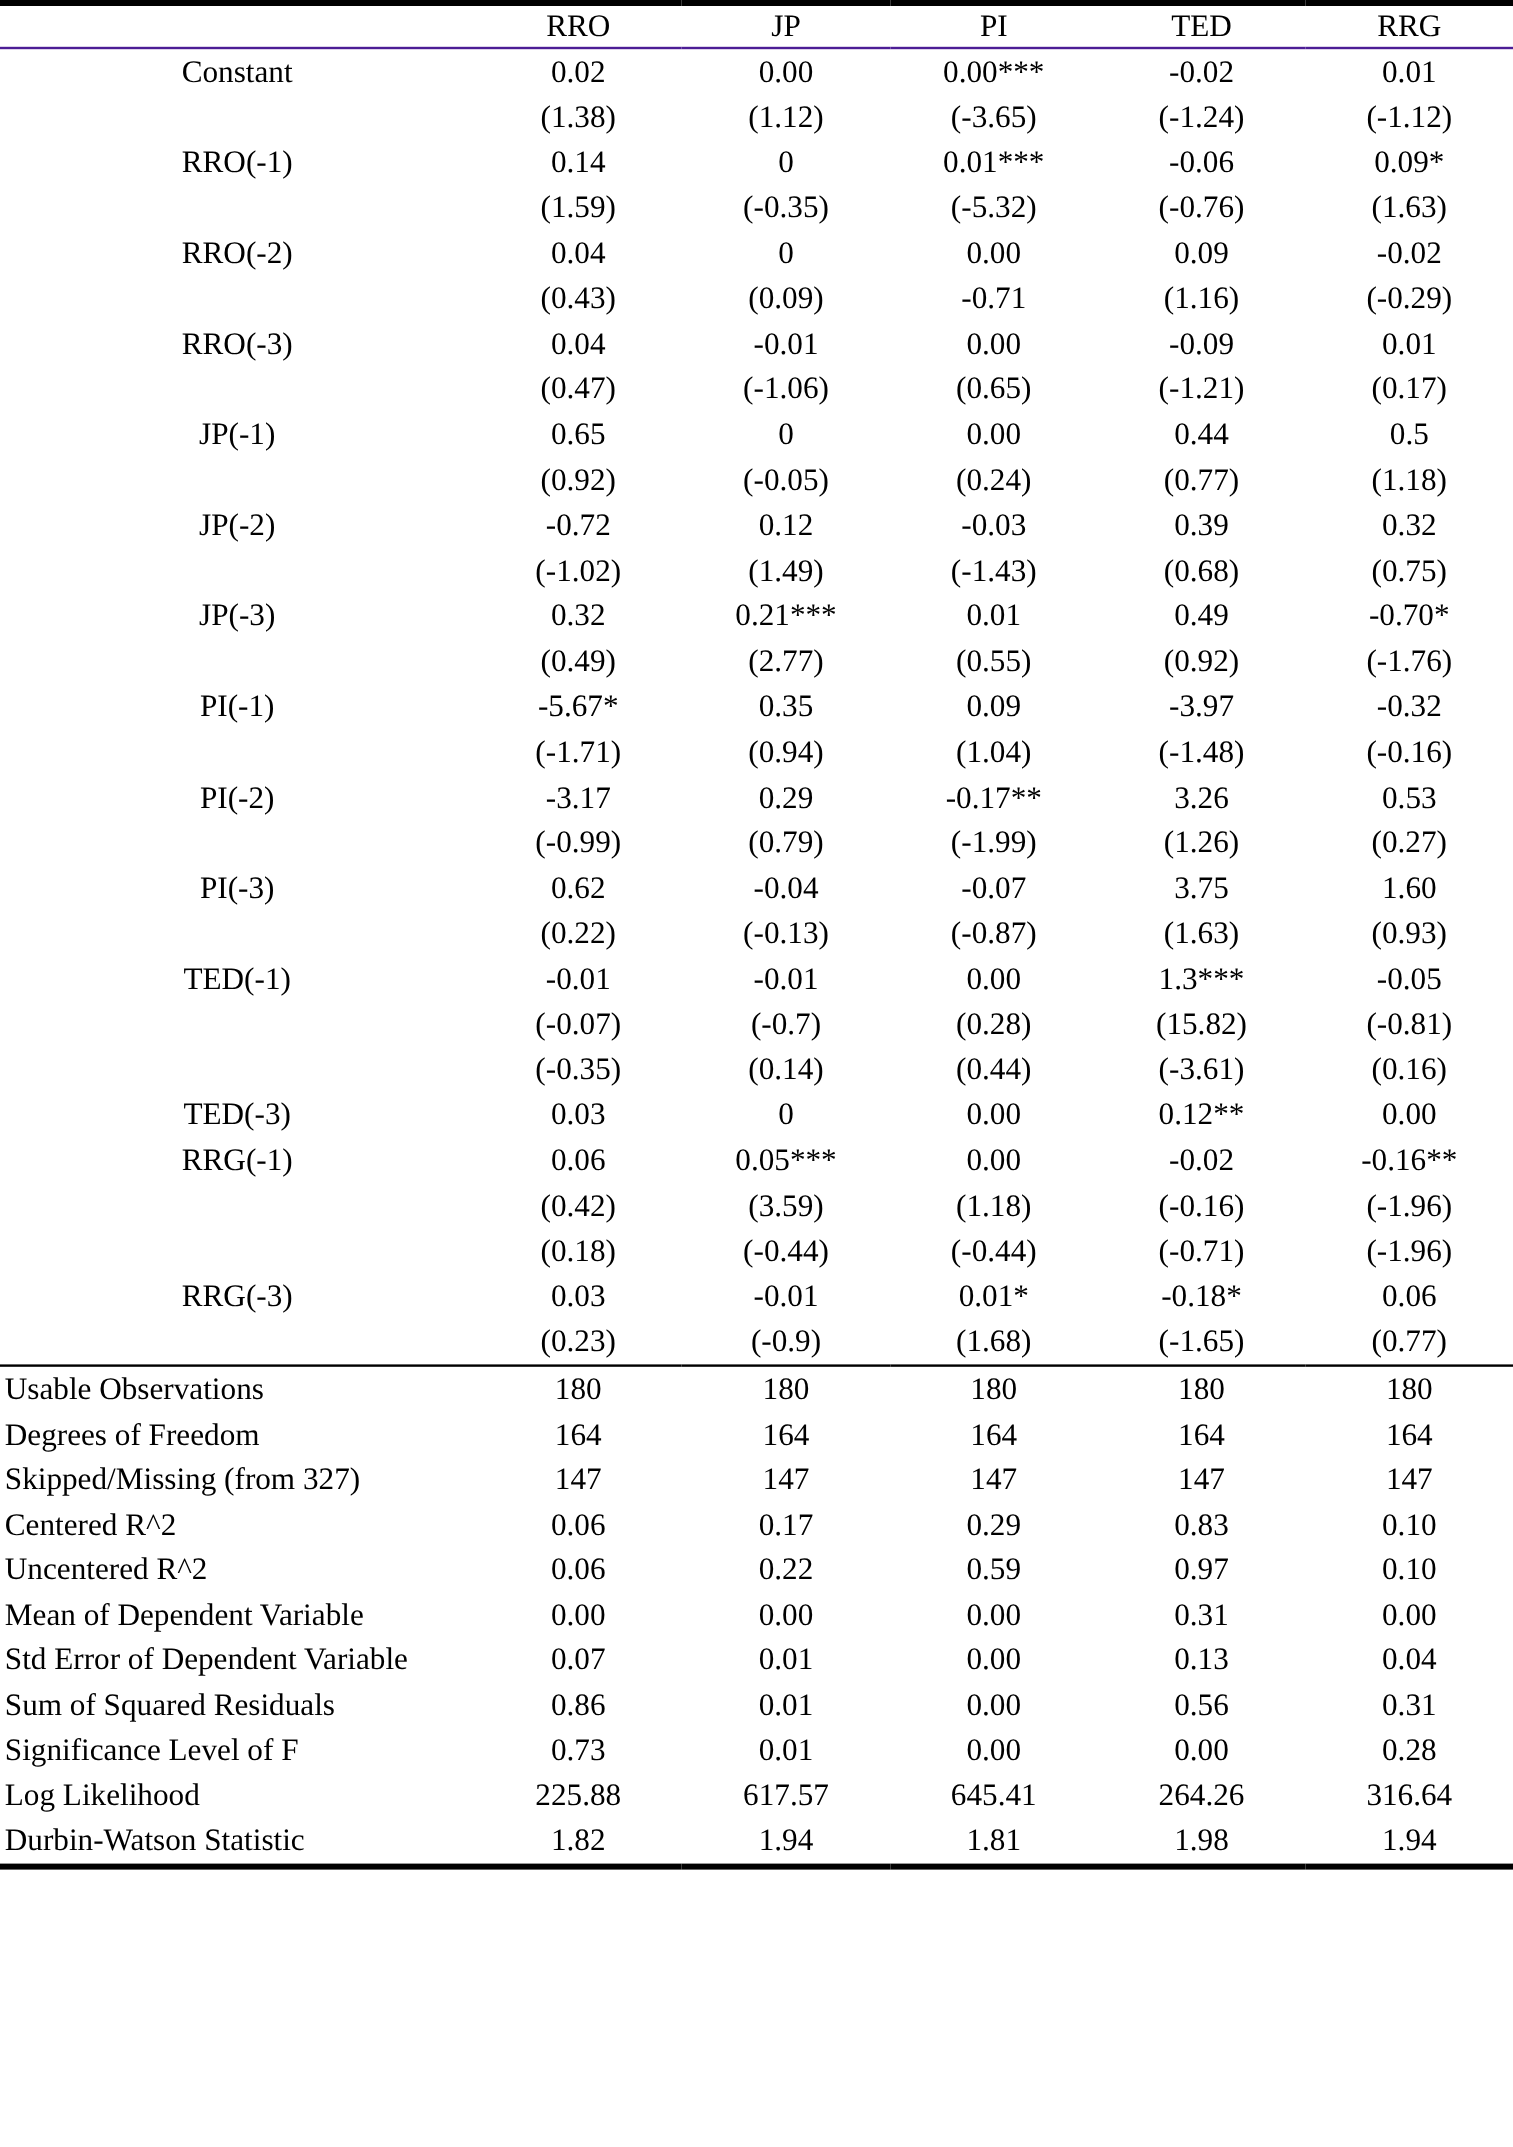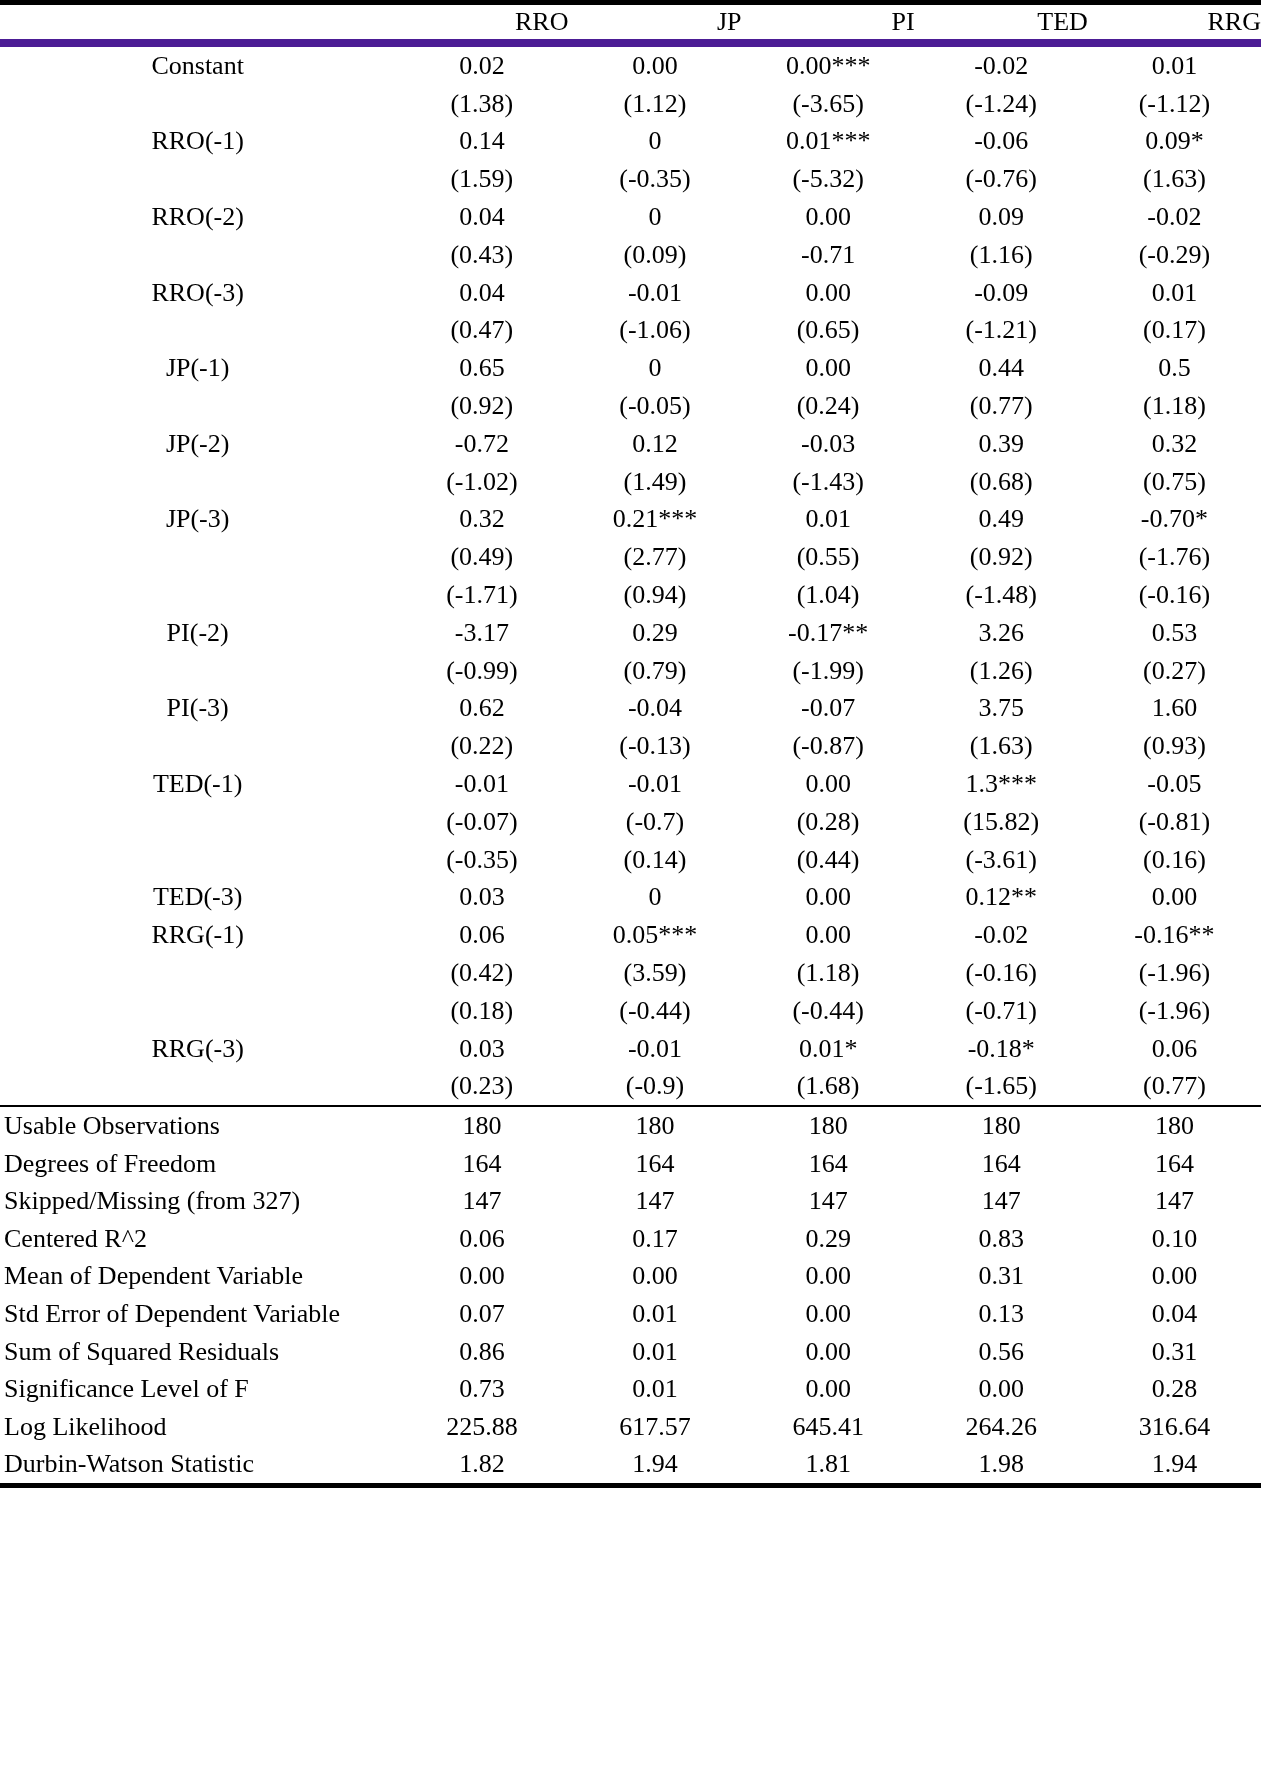--- a/index.html
+++ b/index.html
@@ -26,21 +26,21 @@
   col.c-data  { width: 173px; }
   th, td {
     padding: 0;
     margin: 0;
     font-weight: normal;
     text-align: center;
     vertical-align: middle;
     white-space: nowrap;
     line-height: 1;
   }
-  thead th { height: 34px; border-bottom: 8px solid #4c1d95; text-align: right; }
+  thead th { height: 34px; border-bottom: 2px solid #4c1d95; }
   #coef-body td { height: 37.8px; }
   #summary-body td { height: 37.6px; }
   #summary-body tr.first td { border-top: 2px solid #000; }
   #summary-body td.lbl { text-align: left; padding-left: 4px; margin-left: 12px; }
 </style>
 </head>
 <body>
 
 <table class="reg">
   <colgroup>
@@ -168,20 +168,28 @@
       </tr>
       <tr>
         <td class="lbl"></td>
         <td>(0.49)</td>
         <td>(2.77)</td>
         <td>(0.55)</td>
         <td>(0.92)</td>
         <td>(-1.76)</td>
       </tr>
       <tr>
+        <td class="lbl">PI(-1)</td>
+        <td>-5.67*</td>
+        <td>0.35</td>
+        <td>0.09</td>
+        <td>-3.97</td>
+        <td>-0.32</td>
+      </tr>
+      <tr>
         <td class="lbl"></td>
         <td>(-1.71)</td>
         <td>(0.94)</td>
         <td>(1.04)</td>
         <td>(-1.48)</td>
         <td>(-0.16)</td>
       </tr>
       <tr>
         <td class="lbl">PI(-2)</td>
         <td>-3.17</td>
@@ -314,20 +322,28 @@
       </tr>
       <tr>
         <td class="lbl">Centered R^2</td>
         <td>0.06</td>
         <td>0.17</td>
         <td>0.29</td>
         <td>0.83</td>
         <td>0.10</td>
       </tr>
       <tr>
+        <td class="lbl">Uncentered R^2</td>
+        <td>0.06</td>
+        <td>0.22</td>
+        <td>0.59</td>
+        <td>0.97</td>
+        <td>0.10</td>
+      </tr>
+      <tr>
         <td class="lbl">Mean of Dependent Variable</td>
         <td>0.00</td>
         <td>0.00</td>
         <td>0.00</td>
         <td>0.31</td>
         <td>0.00</td>
       </tr>
       <tr>
         <td class="lbl">Std Error of Dependent Variable</td>
         <td>0.07</td>

